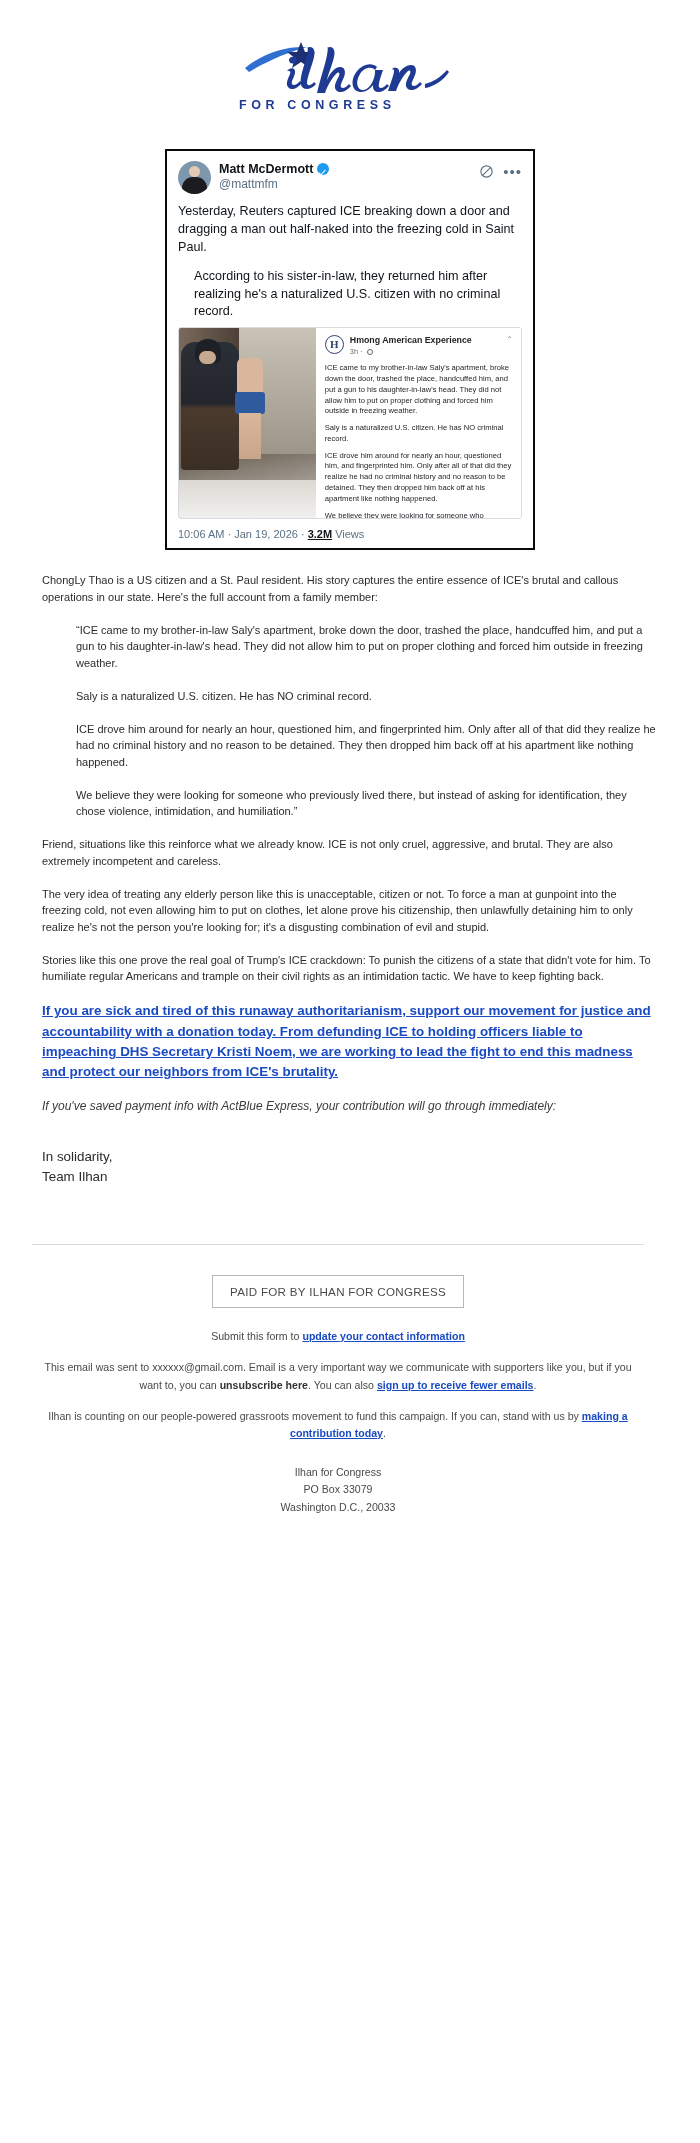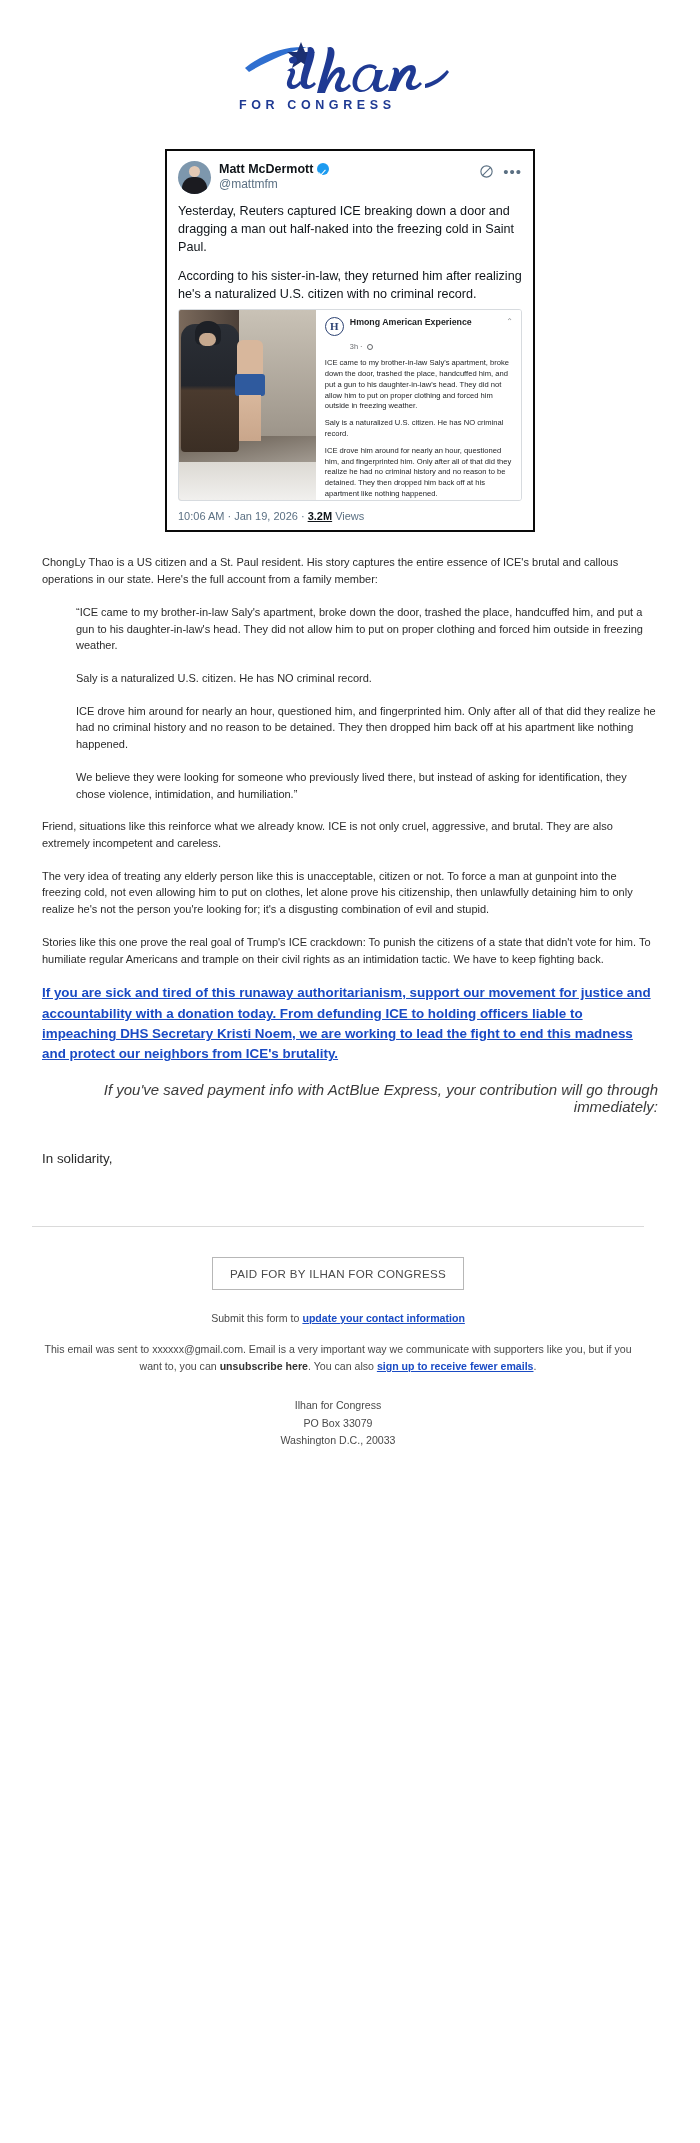--- a/index.html
+++ b/index.html
@@ -73,21 +73,21 @@
   }
   .tw-handle { font-size: 12px; color: #5b7083; line-height: 1.3; margin-top: 1px; }
   .tw-actions { display: flex; align-items: center; gap: 9px; padding-top: 3px; }
   .tw-grok { width: 15px; height: 15px; }
   .tw-more { font-size: 15px; color: #5b7083; letter-spacing: 1px; line-height: 8px; }
   .tw-body {
     font-size: 12.6px; line-height: 1.42; color: #0f1419;
     margin-top: 9px;
   }
   .tw-body p { margin: 0 0 11px 0; }
-  .tw-body p:last-child { margin-bottom: 0; }
+  .tw-body p:last-child { margin-bottom: 0; margin-left: 16px; }
 
   
   .tw-media {
     margin-top: 6px;
     display: flex;
     border: 1px solid #d7dbdf;
     border-radius: 3px;
     overflow: hidden;
     height: 192px;
   }
@@ -143,21 +143,21 @@
   }
   .fb-head { display: flex; align-items: flex-start; }
   .fb-avatar {
     width: 19px; height: 19px; border-radius: 50%;
     border: 1.5px solid #2d4373; color: #2d4373;
     font-size: 11px; font-weight: 700; line-height: 16px; text-align: center;
     flex: 0 0 19px; margin-right: 6px; font-family: "Liberation Serif", serif;
   }
   .fb-meta { flex: 1 1 auto; min-width: 0; }
   .fb-page { font-size: 8.8px; font-weight: 700; color: #1c1e21; line-height: 1.2; }
-  .fb-time { font-size: 7.4px; color: #65676b; line-height: 1.4; margin-top: 14px; }
+  .fb-time { font-size: 7.4px; color: #65676b; line-height: 1.4; margin-top: 1px; }
   .fb-globe {
     display: inline-block; width: 6px; height: 6px; border-radius: 50%;
     border: 1px solid #65676b; vertical-align: -1px; margin-left: 2px;
   }
   .fb-caret { font-size: 8px; color: #8a8d91; }
   .fb-text { font-size: 7.6px; line-height: 1.42; color: #1c1e21; margin-top: 6px; }
   .fb-text p { margin: 0 0 6px 0; }
   .fb-text p:last-child { margin-bottom: 0; }
 
   .tw-stamp {
@@ -180,22 +180,22 @@
     display: block;
     font-size: 13.4px;
     line-height: 1.52;
     font-weight: 700;
     color: #1a4bc4;
     text-decoration: underline;
     margin: 4px 0 16px 0;
   }
 
   .actblue-note {
-    text-align: right;
-    font-size: 15px;
+    text-align: left;
+    font-size: 12px;
     font-style: italic;
     color: #3b3b3b;
     margin: 10px 0 16px 0;
   }
 
   
   .btn-grid { padding: 0 42px; }
   .btn-row { display: flex; gap: 16px; margin-bottom: 13px; }
   .dbtn {
     flex: 1 1 0;
@@ -364,35 +364,39 @@
     <p>Stories like this one prove the real goal of Trump's ICE crackdown: To punish the citizens of a state that didn't vote for him. To humiliate regular Americans and trample on their civil rights as an intimidation tactic. We have to keep fighting back.</p>
 
     <a href="#" class="cta-link">If you are sick and tired of this runaway authoritarianism, support our movement for justice and accountability with a donation today. From defunding ICE to holding officers liable to impeaching DHS Secretary Kristi Noem, we are working to lead the fight to end this madness and protect our neighbors from ICE's brutality.</a>
 
     <div class="actblue-note">If you've saved payment info with ActBlue Express, your contribution will go through immediately:</div>
   </div>
 
 
   <div class="signoff">
     <p>In solidarity,</p>
+    <p>Team Ilhan</p>
   </div>
 
   <div class="footer">
     <hr class="divider">
 
     <div class="paid-box">PAID FOR BY ILHAN FOR CONGRESS</div>
 
     <p class="fine">
       <span>Submit this form to </span><a href="#">update your contact information</a>
     </p>
 
     <p class="fine">
       <span>This email was sent to </span><span>xxxxxx@gmail.com</span><span>. Email is a very important way we communicate with supporters like you, but if you want to, you can </span><b>unsubscribe here</b><span>. You can also </span><a href="#">sign up to receive fewer emails</a><span>.</span>
     </p>
 
+    <p class="fine">
+      <span>Ilhan is counting on our people-powered grassroots movement to fund this campaign. If you can, stand with us by </span><a href="#">making a contribution today</a><span>.</span>
+    </p>
 
     <p class="addr">
       <span>Ilhan for Congress</span><br>
       <span>PO Box 33079</span><br>
       <span>Washington D.C., 20033</span>
     </p>
   </div>
 
 </div>
 

